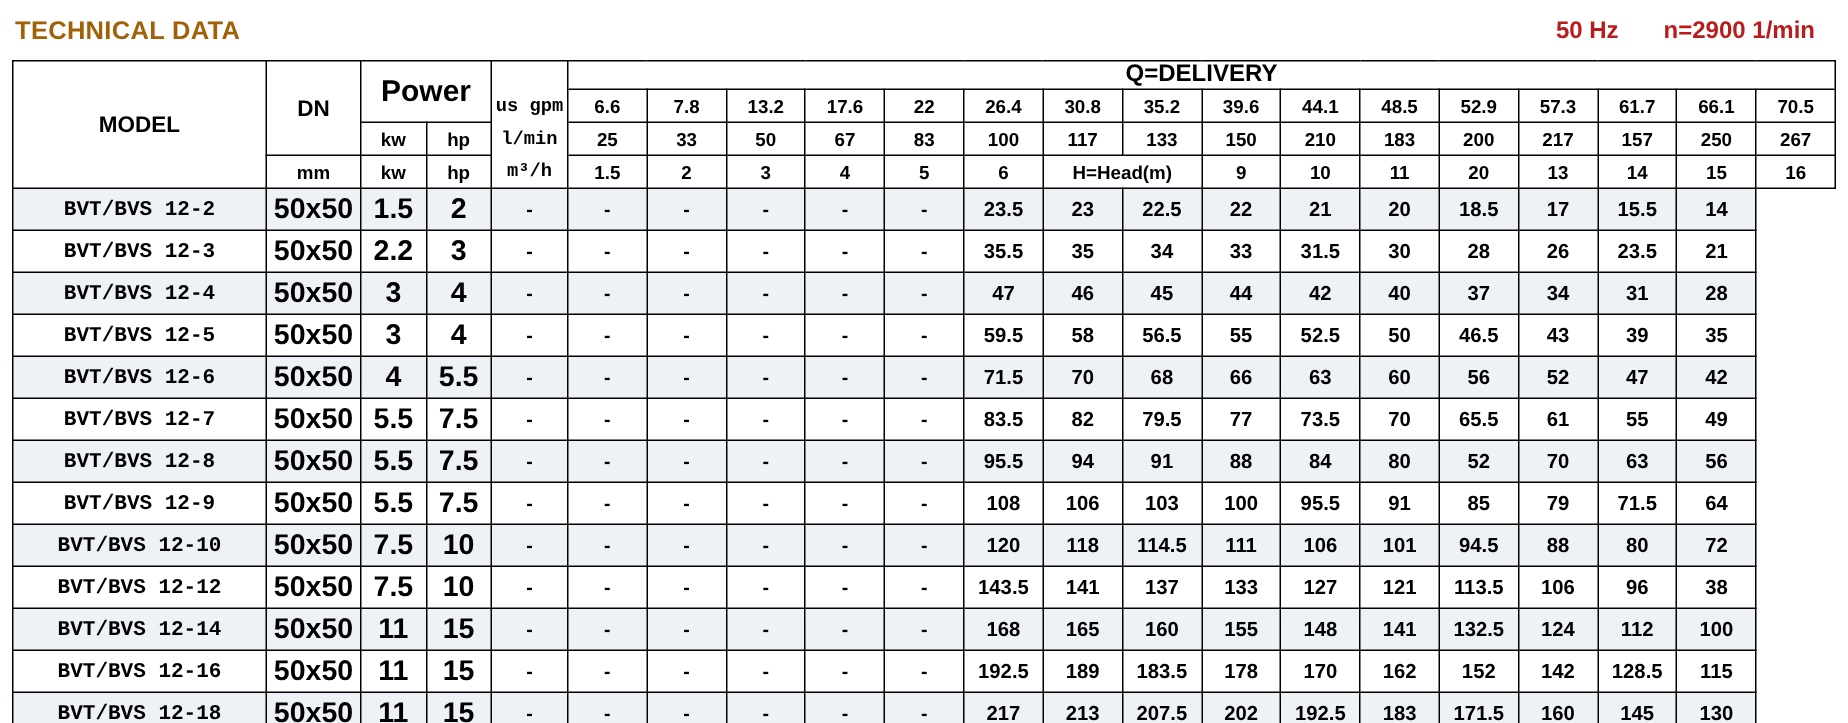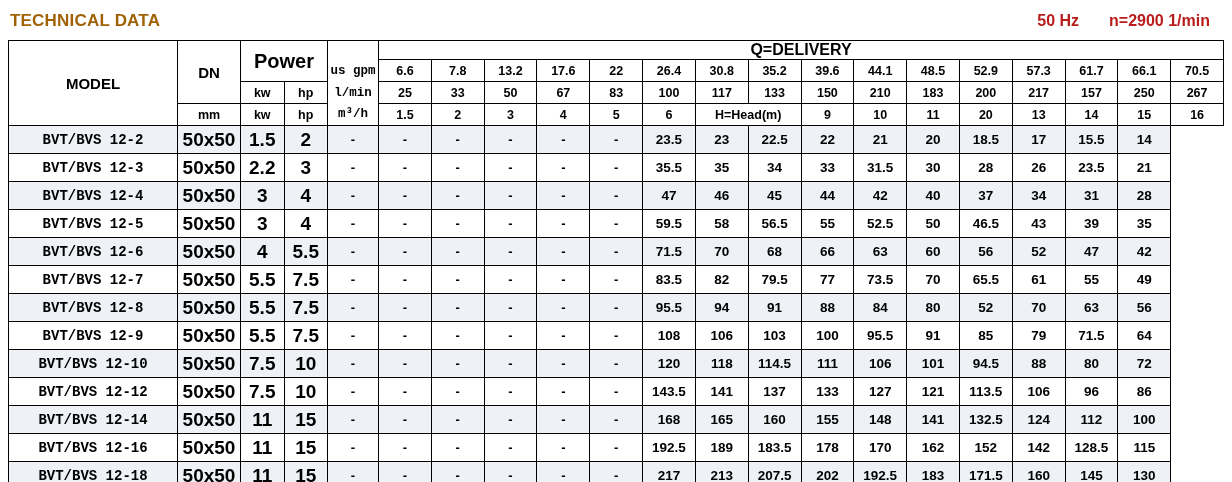--- a/index.html
+++ b/index.html
@@ -424,21 +424,21 @@
         <td class="dash">-</td>
         <td class="val">143.5</td>
         <td class="val">141</td>
         <td class="val">137</td>
         <td class="val">133</td>
         <td class="val">127</td>
         <td class="val">121</td>
         <td class="val">113.5</td>
         <td class="val">106</td>
         <td class="val">96</td>
-        <td class="val">86</td>
+        <td class="val">38</td>
       </tr>
 
       <tr class="alt">
         <td class="model">BVT/BVS 12-14</td>
         <td class="dn">50x50</td>
         <td class="kw">11</td>
         <td class="hp">15</td>
         <td class="dash">-</td>
         <td class="dash">-</td>
         <td class="dash">-</td>

